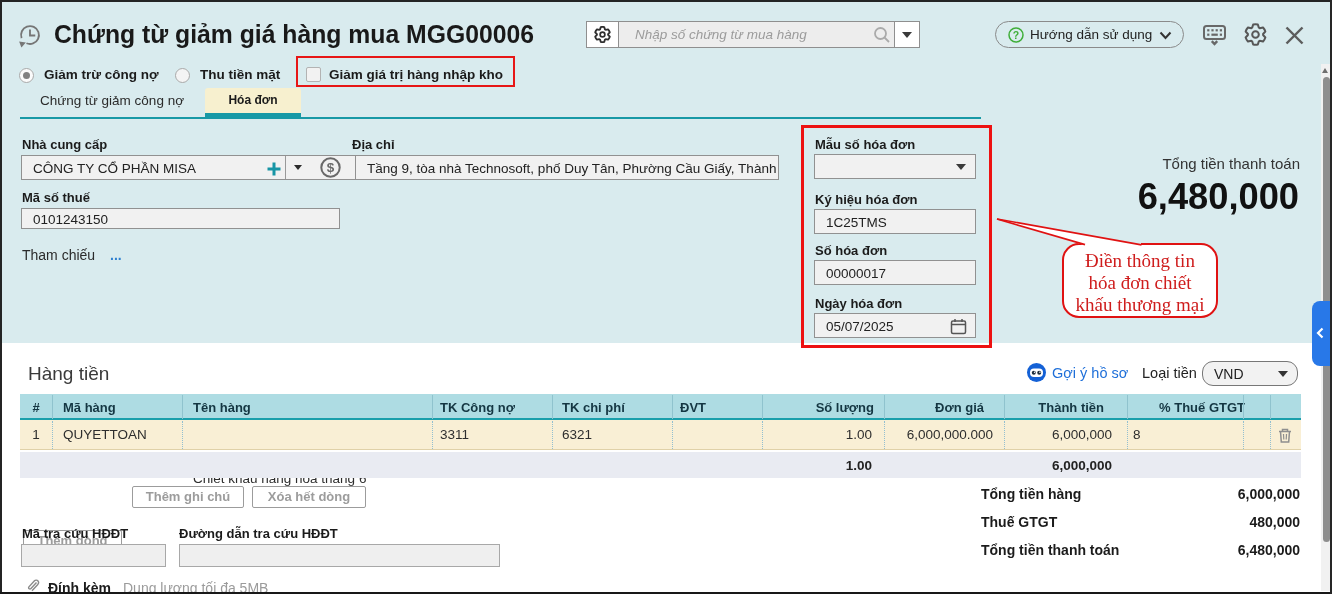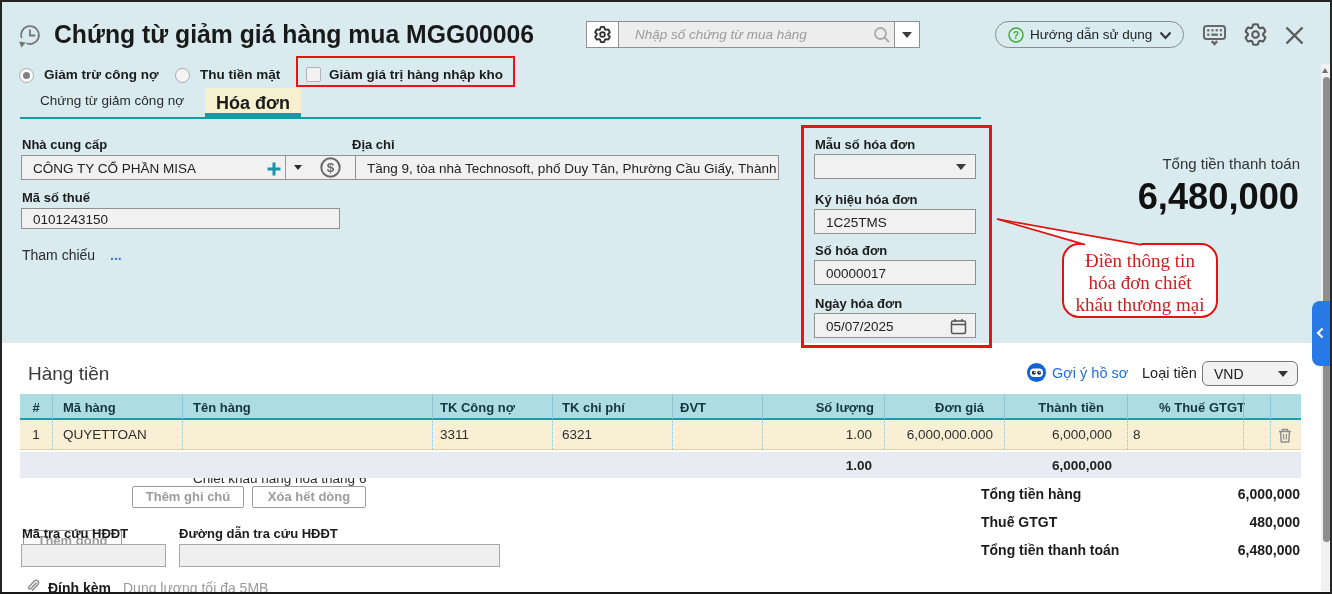--- a/index.html
+++ b/index.html
@@ -84,21 +84,21 @@
   <div class="abs" style="left:23px;top:72px;width:7px;height:7px;border-radius:50%;background:#818181;"></div>
   <div class="abs" style="left:44px;top:67px;font-size:13.5px;font-weight:600;color:#1b1b1b;">Giảm trừ công nợ</div>
   <div class="abs" style="left:175px;top:68px;width:15px;height:15px;border-radius:50%;background:#f4f4f4;border:1.5px solid #a9a9a9;"></div>
   <div class="abs" style="left:200px;top:67px;font-size:13.5px;font-weight:600;color:#1b1b1b;">Thu tiền mặt</div>
   <div class="abs" style="left:296px;top:56px;width:219px;height:31px;border:2.5px solid #e71616;"></div>
   <div class="abs" style="left:306px;top:67px;width:15px;height:15px;background:#f2f2f2;border:1px solid #b3b3b3;border-radius:2px;"></div>
   <div class="abs" style="left:329px;top:67px;font-size:13.5px;font-weight:600;color:#1b1b1b;">Giảm giá trị hàng nhập kho</div>
 
   <div class="abs" style="left:40px;top:93px;font-size:13.5px;color:#2b2b2b;">Chứng từ giảm công nợ</div>
   <div class="abs" style="left:205px;top:88px;width:96px;height:29px;background:#f7f0cf;border-radius:3px 3px 0 0;"></div>
-  <div class="abs" style="left:205px;top:93px;width:96px;text-align:center;font-size:18px;font-weight:bold;color:#1b1b1b;">Hóa đơn</div>
+  <div class="abs" style="left:205px;top:93px;width:96px;text-align:center;font-size:12px;font-weight:bold;color:#1b1b1b;">Hóa đơn</div>
   <div class="abs" style="left:20px;top:117px;width:961px;height:2px;background:#1899a6;"></div>
   <div class="abs" style="left:205px;top:113px;width:96px;height:5px;background:#1899a6;"></div>
 
   <div class="lbl" style="left:22px;top:137px;">Nhà cung cấp</div>
   <div class="inp" style="left:21px;top:155px;width:336px;height:25px;">
       <span>CÔNG TY CỔ PHẦN MISA</span>
     </div>
   <svg class="abs" style="left:267px;top:162px" width="14" height="14" viewBox="0 0 14 14">
     <line x1="7" y1="0.5" x2="7" y2="13.5" stroke="#1795a5" stroke-width="3"></line>
     <line x1="0.5" y1="7" x2="13.5" y2="7" stroke="#1795a5" stroke-width="3"></line>
@@ -160,21 +160,21 @@
   <svg class="abs" style="left:1027px;top:363px" width="19" height="19" viewBox="0 0 19 19">
     <circle cx="9.5" cy="9.5" r="9.5" fill="#1461d6"></circle>
     <rect x="3" y="5.5" width="13" height="8.6" rx="4" fill="#fff"></rect>
     <circle cx="6.8" cy="9.8" r="2" fill="#1c2b3a"></circle>
     <circle cx="12.2" cy="9.8" r="2" fill="#1c2b3a"></circle>
     <circle cx="7.5" cy="9.2" r="0.7" fill="#fff"></circle>
     <circle cx="12.9" cy="9.2" r="0.7" fill="#fff"></circle>
   </svg>
   <div class="abs" style="left:1052px;top:365px;font-size:14.5px;color:#1e6fd9;">Gợi ý hồ sơ</div>
   <div class="abs" style="left:1142px;top:365px;font-size:14.5px;color:#222;">Loại tiền</div>
-  <div class="abs" style="left:1202px;top:361px;width:96px;height:25px;background:#f2f2f2;border:1px solid #777;border-radius:6px;">
+  <div class="abs" style="left:1202px;top:361px;width:96px;height:25px;background:#f2f2f2;border:1px solid #777;border-radius:11px;">
     <div class="abs" style="left:11px;top:4px;font-size:14px;color:#222;">VND</div>
     <div class="abs" style="right:9px;top:9px;width:0;height:0;border-left:5px solid transparent;border-right:5px solid transparent;border-top:6px solid #333;"></div>
   </div>
 
   <div class="abs" style="left:20px;top:394px;width:1281px;height:26px;background:#aedce3;border-bottom:2px solid #1a9fab;"></div>
   <div class="hc" style="left:20px;width:32px;text-align:center;">#</div>
   <div class="hc" style="left:63px;">Mã hàng</div>
   <div class="hc" style="left:193px;">Tên hàng</div>
   <div class="hc" style="left:440px;">TK Công nợ</div>
   <div class="hc" style="left:562px;">TK chi phí</div>

